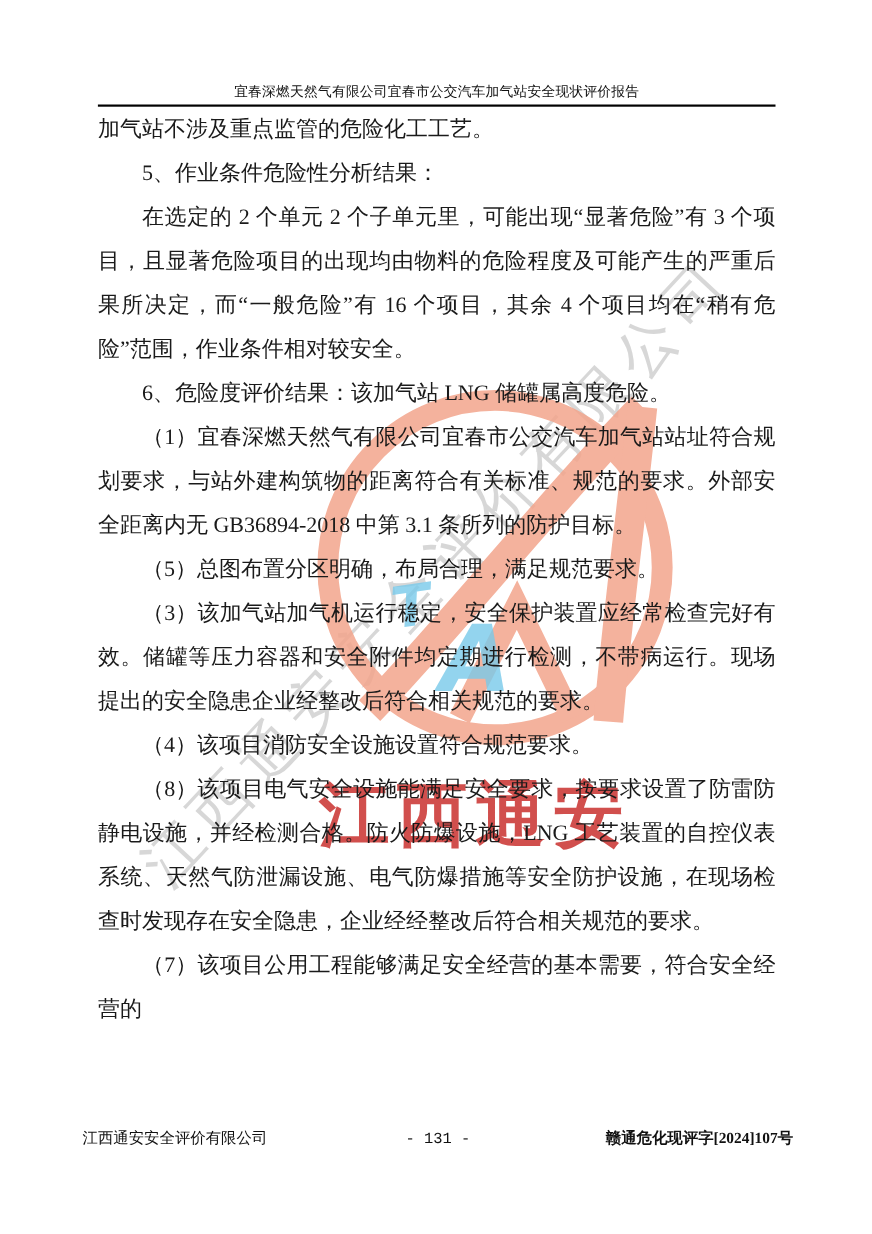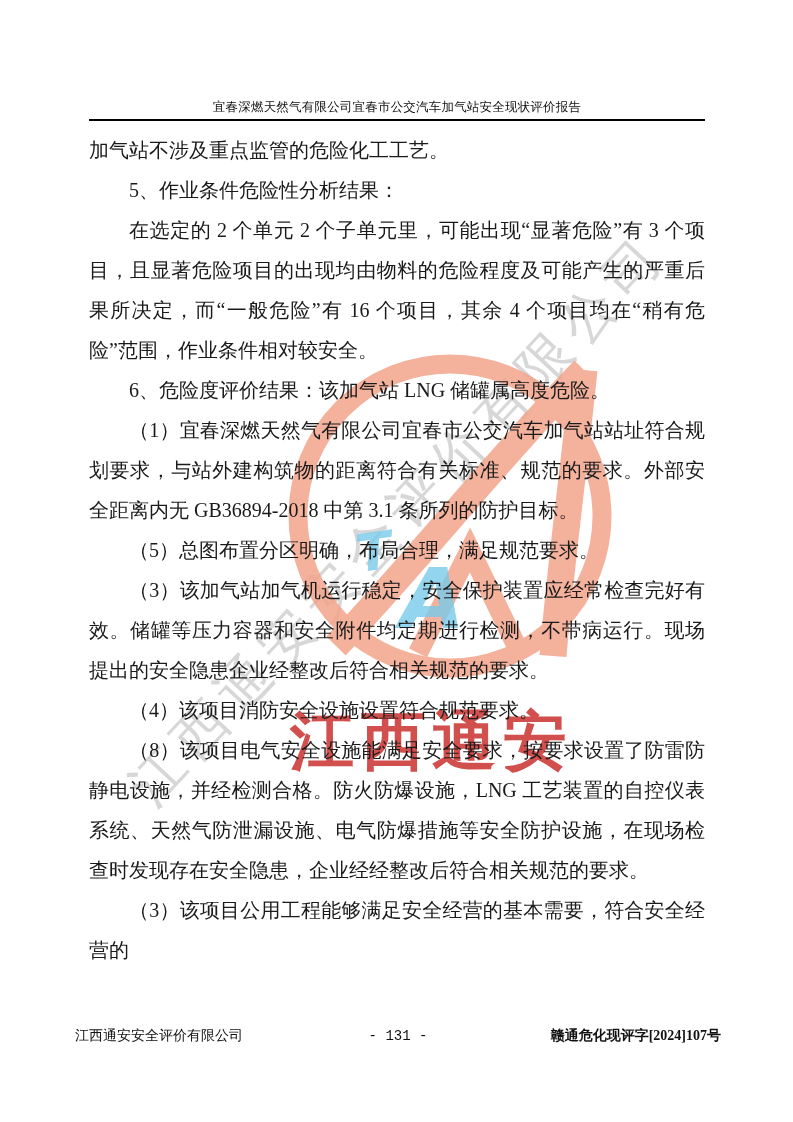--- a/index.html
+++ b/index.html
@@ -75,21 +75,20 @@
   }
 
   
   .content { position: relative; z-index: 1; }
 
   .doc-header {
     position: absolute;
     left: 89px;
     right: 88px;
     top: 74px;
-    margin-top: 24px;
   }
   .header-title {
     text-align: center;
     font-size: 12.5px;
     letter-spacing: 0.2px;
     color: #111;
     line-height: 18px;
   }
   .header-rule {
     margin-top: 3px;
@@ -104,21 +103,21 @@
     top: 98px;
   }
   .body-text p {
     margin: 0;
     font-size: 20px;
     line-height: 40px;
     text-align: justify;
     text-indent: 2em;
     word-break: break-all;
   }
-  .body-text p.noindent { text-indent: 0; margin-top: 32px; }
+  .body-text p.noindent { text-indent: 0; }
 
   .doc-footer {
     position: absolute;
     left: 75px;
     right: 72px;
     top: 1026px;
     font-size: 14px;
     line-height: 20px;
     color: #111;
   }
@@ -159,21 +158,21 @@
     <div class="body-text">
       <p class="noindent">加气站不涉及重点监管的危险化工工艺。</p>
       <p>5、作业条件危险性分析结果：</p>
       <p>在选定的 2 个单元 2 个子单元里，可能出现“显著危险”有 3 个项目，且显著危险项目的出现均由物料的危险程度及可能产生的严重后果所决定，而“一般危险”有 16 个项目，其余 4 个项目均在“稍有危险”范围，作业条件相对较安全。</p>
       <p>6、危险度评价结果：该加气站 LNG 储罐属高度危险。</p>
       <p>（1）宜春深燃天然气有限公司宜春市公交汽车加气站站址符合规划要求，与站外建构筑物的距离符合有关标准、规范的要求。外部安全距离内无 GB36894-2018 中第 3.1 条所列的防护目标。</p>
       <p>（5）总图布置分区明确，布局合理，满足规范要求。</p>
       <p>（3）该加气站加气机运行稳定，安全保护装置应经常检查完好有效。储罐等压力容器和安全附件均定期进行检测，不带病运行。现场提出的安全隐患企业经整改后符合相关规范的要求。</p>
       <p>（4）该项目消防安全设施设置符合规范要求。</p>
       <p>（8）该项目电气安全设施能满足安全要求，按要求设置了防雷防静电设施，并经检测合格。防火防爆设施，LNG 工艺装置的自控仪表系统、天然气防泄漏设施、电气防爆措施等安全防护设施，在现场检查时发现存在安全隐患，企业经经整改后符合相关规范的要求。</p>
-      <p>（3）该项目公用工程能够满足安全经营的基本需要，符合安全经营的</p>
+      <p>（7）该项目公用工程能够满足安全经营的基本需要，符合安全经营的</p>
     </div>
 
     <div class="doc-footer">
       <span class="footer-company">江西通安安全评价有限公司</span>
       <span class="footer-page">- 131 -</span>
       <span class="footer-doc-no">赣通危化现评字[2024]107号</span>
     </div>
 
   </div>
 </div>

